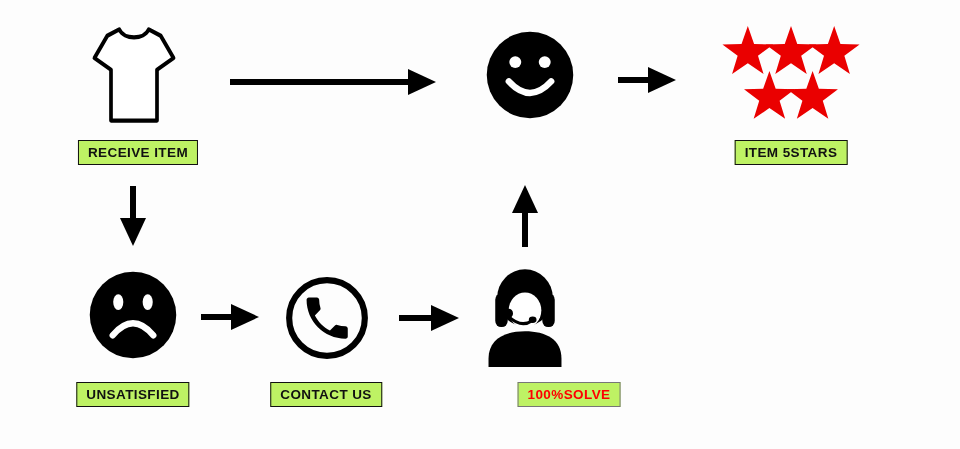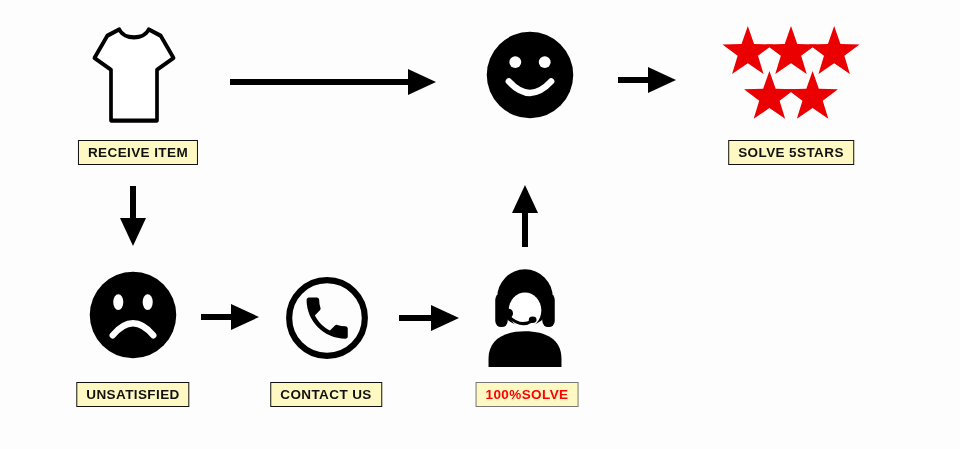--- a/index.html
+++ b/index.html
@@ -5,24 +5,24 @@
   html,body{margin:0;padding:0;background:#ffffff;}
   .stage{
     position:relative;width:960px;height:449px;background:#fdfdfd;
     font-family:"Liberation Sans",sans-serif;overflow:hidden;
   }
   .overlay{position:absolute;left:0;top:0;}
   .icon{position:absolute;}
   .node-label{
     position:absolute;transform:translateX(-50%);
     border:1px solid var(--color-label-border,#111);
-    background:#fef9c3;color:#111;font-weight:bold;font-size:13.5px;
+    background:#bef264;color:#111;font-weight:bold;font-size:13.5px;
     line-height:1;padding:5px 9px 4px;white-space:nowrap;letter-spacing:.4px;
   }
-  .node-label.red{color:var(--color-solve-text,#f00);border-color:#777;}
+  .node-label.red{color:var(--color-solve-text,#f00);border-color:#777;margin-left:42px;}
   .arrow-line{stroke:var(--color-line,#000);stroke-width:6;}
   .arrow-head{fill:var(--color-line,#000);}
   .star{fill:var(--color-star,#ea0000);}
 </style>
 </head>
 <body>
 
 <div class="stage">
 
   <svg class="overlay" width="960" height="449" viewBox="0 0 960 449">
@@ -102,21 +102,21 @@
     <circle cx="50" cy="46" r="17" fill="#ffffff"></circle>
     <circle cx="33" cy="49" r="4.5" fill="#000000"></circle>
     <path d="M33,52 Q46,63 57,56" stroke="#000000" stroke-width="3" fill="none"></path>
     <ellipse cx="58" cy="55" rx="4" ry="3" fill="#000000"></ellipse>
     <path d="M12,100 L12,92 C12,74 28,66 50,66 C72,66 88,74 88,92 L88,100 Z" fill="#000000"></path>
   </svg>
 
   <div class="node-label" style="left:138px;top:140px">RECEIVE ITEM</div>
 
 
-  <div class="node-label" style="left:791px;top:140px">SOLVE 5STARS</div>
+  <div class="node-label" style="left:791px;top:140px">ITEM 5STARS</div>
 
   <div class="node-label" style="left:326px;top:382px">CONTACT US</div>
 
   <div class="node-label" style="left:133px;top:382px">UNSATISFIED</div>
 
   <div class="node-label red" style="left:527px;top:382px">100%SOLVE</div>
 
 </div>
 
 </body></html>

